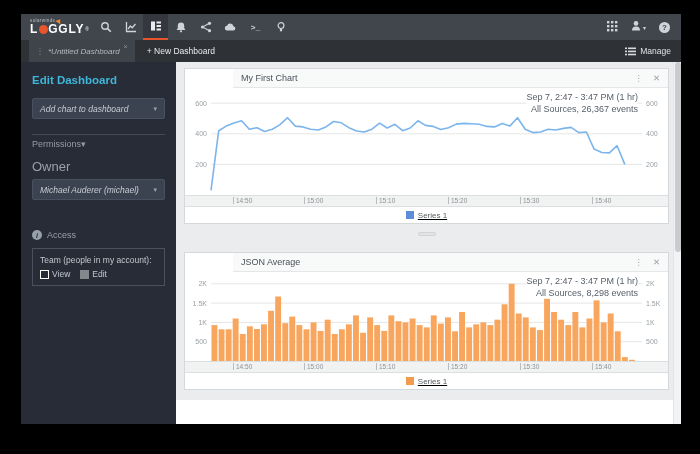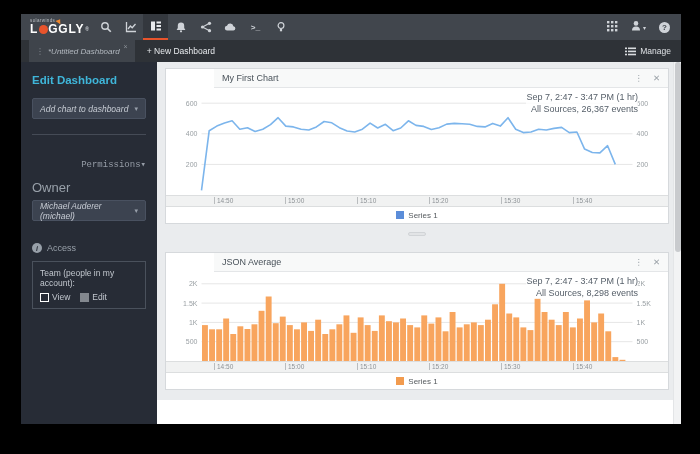--- a/index.html
+++ b/index.html
@@ -32,31 +32,31 @@
          gap:4px; padding:0 7px; cursor:pointer; }
   .tab .kebab { color:#8a9097; font-size:8px; }
   .tab-label { font-size:8px; font-style:italic; color:#b2b8bf; }
   .tab-close { font-size:7px; color:#8a9097; align-self:flex-start; margin-top:3px; }
   .new-dash { margin-left:12px; font-size:8.5px; color:#e7eaed; cursor:pointer; }
   .tab-right { margin-left:auto; display:flex; align-items:center; gap:2px; padding-right:10px; }
   .tab-right .item { display:flex; align-items:center; gap:4px; font-size:8.5px; color:#dde0e4; cursor:pointer; }
 
   
   .body { display:flex; height:362px; }
-  .sidebar { width:136px; background:#272c36; padding:12px 11px; flex-shrink:0; }
+  .sidebar { width:155px; background:#272c36; padding:12px 11px; flex-shrink:0; }
   .sb-title { color:#3fb6da; font-size:11.5px; font-weight:bold; }
   .sb-select { margin-top:12px; height:21px; background:#3c4350; border:1px solid #495160; border-radius:2px;
                display:flex; align-items:center; padding:0 7px; cursor:pointer; }
   .sb-select span.val { font-size:8.5px; font-style:italic; color:#c7ccd4; flex:1; }
   .sb-select .caret { color:#98a0ab; font-size:7px; }
   .sb-hr { border:none; border-top:1px solid #454b56; margin-top:15px; }
-  .perm-row { margin-top:24px; display:flex; align-items:center; justify-content:flex-end; cursor:pointer;font-family:Liberation Mono, monospace; }
+  .perm-row { margin-top:4px; display:flex; align-items:center; justify-content:flex-start; cursor:pointer; }
   .perm-row span { font-size:9px; color:#959ca6; }
   .owner { margin-top:10px; font-size:13px; color:#98a0a9; }
-  .access-row { margin-top:22px; display:flex; align-items:center; gap:5px; }
+  .access-row { margin-top:30px; display:flex; align-items:center; gap:5px; }
   .info-i { width:10px; height:10px; border-radius:50%; background:#98a0a9; color:#272c36;
             font-size:7px; font-weight:bold; font-style:italic; display:flex; align-items:center; justify-content:center; }
   .access-row span.lbl { font-size:9px; color:#98a0a9; }
   .team-box { margin-top:8px; border:1px solid #4a515c; padding:6px 7px; }
   .team-title { font-size:8.5px; color:#c3c8cf; }
   .team-checks { margin-top:4px; display:flex; align-items:center; gap:10px; }
   .chk { display:flex; align-items:center; gap:3px; font-size:8.5px; color:#c3c8cf; cursor:pointer; }
   .box { width:9px; height:9px; }
   .box.empty { border:1px solid #fff; background:transparent; }
   .box.disabled { background:#83888f; }
@@ -70,21 +70,21 @@
   .panel-icons { margin-left:auto; display:flex; align-items:center; gap:10px; }
   .panel-icons span { color:#9aa1a7; font-size:8.5px; cursor:pointer; line-height:1; }
   .chart-wrap { position:relative; }
   .chart-wrap svg { display:block; width:100%; height:100%; }
   .date-block { position:absolute; top:3px; right:30px; text-align:right; line-height:1.35;
                 font-size:9px; color:#57606a; background:rgba(255,255,255,.8); }
   .axis-strip { position:relative; height:12px; background:#f1f2f2; border-top:1px solid #dcdedf;
                 border-bottom:1px solid #dcdedf; overflow:hidden; }
   .axis-strip span { position:absolute; top:1px; border-left:1px solid #b9bcbe; padding-left:2px;
                      font-size:6.5px; color:#8d9296; }
-  .legend { height:16px; display:flex; align-items:center; justify-content:center; gap:4px; }
+  .legend { height:16px; display:flex; align-items:center; justify-content:center; gap:4px;text-decoration:underline; }
   .swatch { width:8px; height:8px; display:inline-block; }
   .legend-label { font-size:8px; color:#555a5e; }
   .resize-handle { width:18px; height:4px; background:#e2e4e6; border:1px solid #d1d4d7;
                    border-radius:2px; margin:8px auto 16px auto; cursor:ns-resize; }
   .scrollbar { position:absolute; right:0; top:0; bottom:0; width:8px; background:#f2f3f4;
                border-left:1px solid #e3e5e7; }
   .thumb { position:absolute; top:0; left:1px; width:6px; height:190px; background:#c9cbce; border-radius:3px; }
 </style>
 </head>
 <body>

